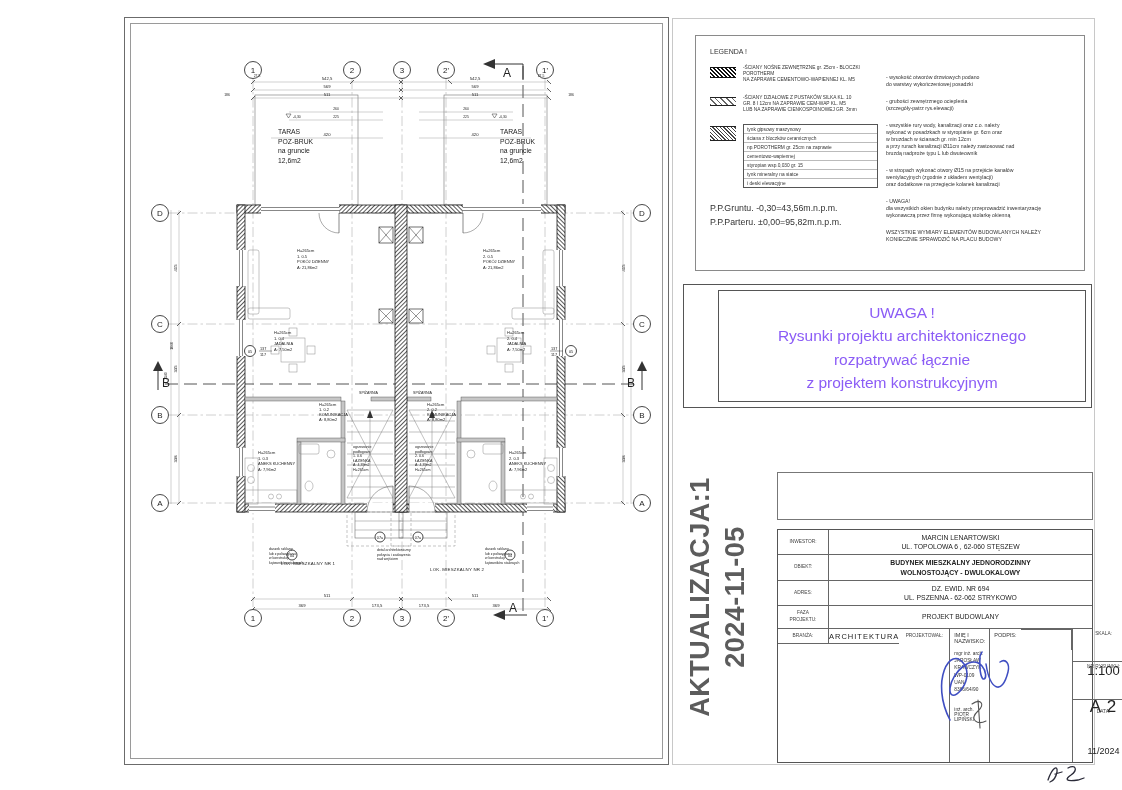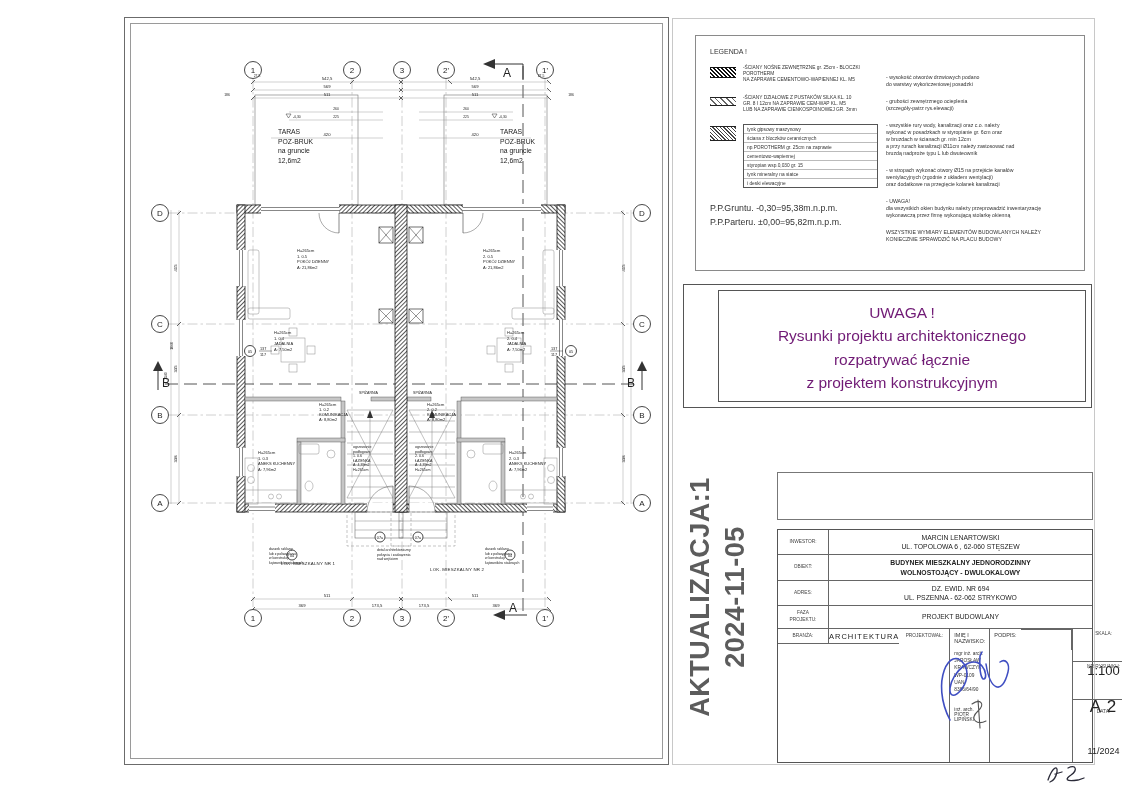--- a/index.html
+++ b/index.html
@@ -47,21 +47,21 @@
   .sym-part{height:7px;border-top:1px solid #222;border-bottom:1px solid #222;background:repeating-linear-gradient(45deg,#666 0 1px,transparent 1px 4px);}
   .sym-layers{height:13px;border-top:1px solid #222;border-bottom:1px solid #222;background:repeating-linear-gradient(45deg,#444 0 1px,transparent 1px 2.6px);}
   .lg-txt{font-size:4.8px;line-height:1.3;color:#333;}
   .layers-box{border:1px solid #555;width:150px;font-size:4.8px;color:#333;}
   .layers-box div{padding:1.5px 3px;border-bottom:1px solid #bbb;}
   .layers-box div:last-child{border-bottom:none;}
   .pp{font-size:8.8px;color:#333;margin-top:14px;line-height:1.5;}
   .lg-right{flex:1;font-size:5.2px;line-height:1.35;color:#333;padding-top:26px;}
   .lg-note{margin-bottom:10px;}
   .uwaga-box{position:absolute;left:683px;top:284px;width:407px;height:122px;border:1px solid #555;background:#fff;}
-  .uwaga-inner{position:absolute;inset:5px;border:1px solid #555;text-align:center;color:#701a75;font-size:15.5px;line-height:1.5;padding-top:10px;box-sizing:border-box;margin-left:29px;}
+  .uwaga-inner{position:absolute;inset:5px;border:1px solid #555;text-align:center;color:#8b5cf6;font-size:15.5px;line-height:1.5;padding-top:10px;box-sizing:border-box;margin-left:29px;}
   .akt{position:absolute;left:660px;top:430px;width:116px;height:334px;}
   .akt-text{position:absolute;left:50%;top:50%;transform:translate(-50%,-50%) rotate(-90deg);white-space:nowrap;text-align:center;font-size:27px;font-weight:600;color:#5c5c5c;letter-spacing:.5px;line-height:1.3;}
   
   .titleblock{position:absolute;left:777px;top:472px;width:316px;height:291px;font-size:6.8px;color:#222;}
   .tb-top{position:absolute;top:0;left:0;right:0;height:46px;border:1px solid #777;}
   .tb-main{position:absolute;top:57px;left:0;right:0;bottom:0;border:1.2px solid #555;display:flex;flex-direction:column;background:#fff;}
   .tb-row{display:flex;border-bottom:1px solid #666;}
   .tb-lab{flex:0 0 50px;border-right:1px solid #666;font-size:4.8px;color:#444;display:flex;flex-direction:column;align-items:center;justify-content:center;text-align:center;line-height:1.4;}
   .tb-val{flex:1;display:flex;flex-direction:column;align-items:center;justify-content:center;text-align:center;line-height:1.35;}
   .h24{height:24px;}.h25{height:25px;}.h28{height:28px;}.h22{height:22px;}
@@ -476,21 +476,21 @@
         <div>tynk gipsowy maszynowy</div>
         <div>ściana z bloczków ceramicznych</div>
         <div>np.POROTHERM gr. 25cm na zaprawie</div>
         <div>cementowo-wapiennej</div>
         <div>styropian wsp.0,030 gr. 15</div>
         <div>tynk mineralny na siatce</div>
         <div>i deski elewacyjne</div>
       </div>
     </div>
     <div class="pp">
-      <div>P.P.Gruntu. -0,30=95,38m.n.p.m.</div>
+      <div>P.P.Gruntu. -0,30=43,56m.n.p.m.</div>
       <div>P.P.Parteru. ±0,00=95,82m.n.p.m.</div>
     </div>
   </div>
   <div class="lg-right">
     <div class="lg-note">
       <div>- wysokość otworów drzwiowych podano</div>
       <div>  do warstwy wykończeniowej posadzki</div>
     </div>
     <div class="lg-note">
       <div>- grubości zewnętrznego ocieplenia</div>

